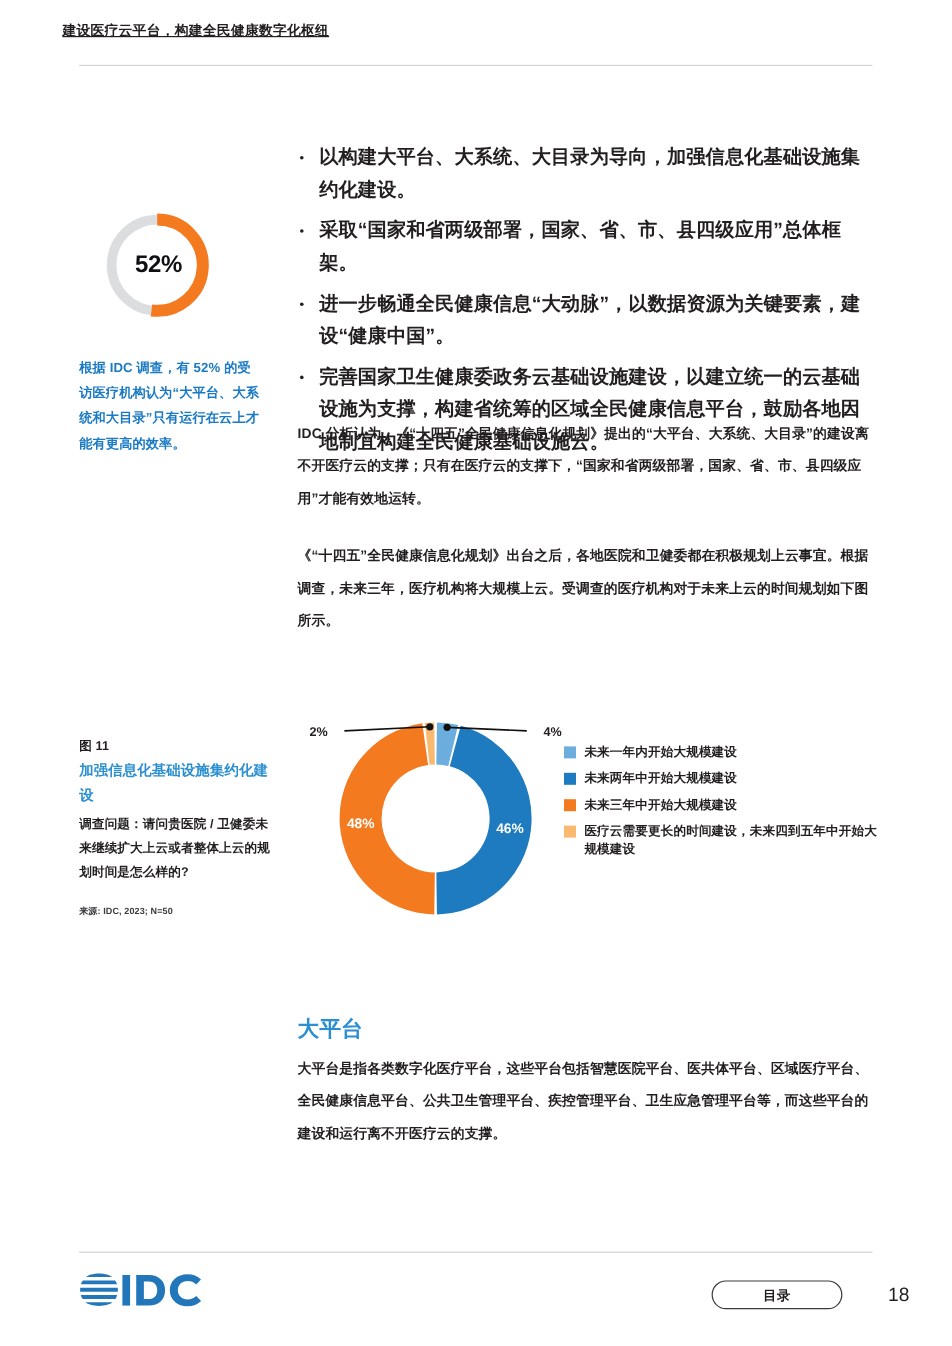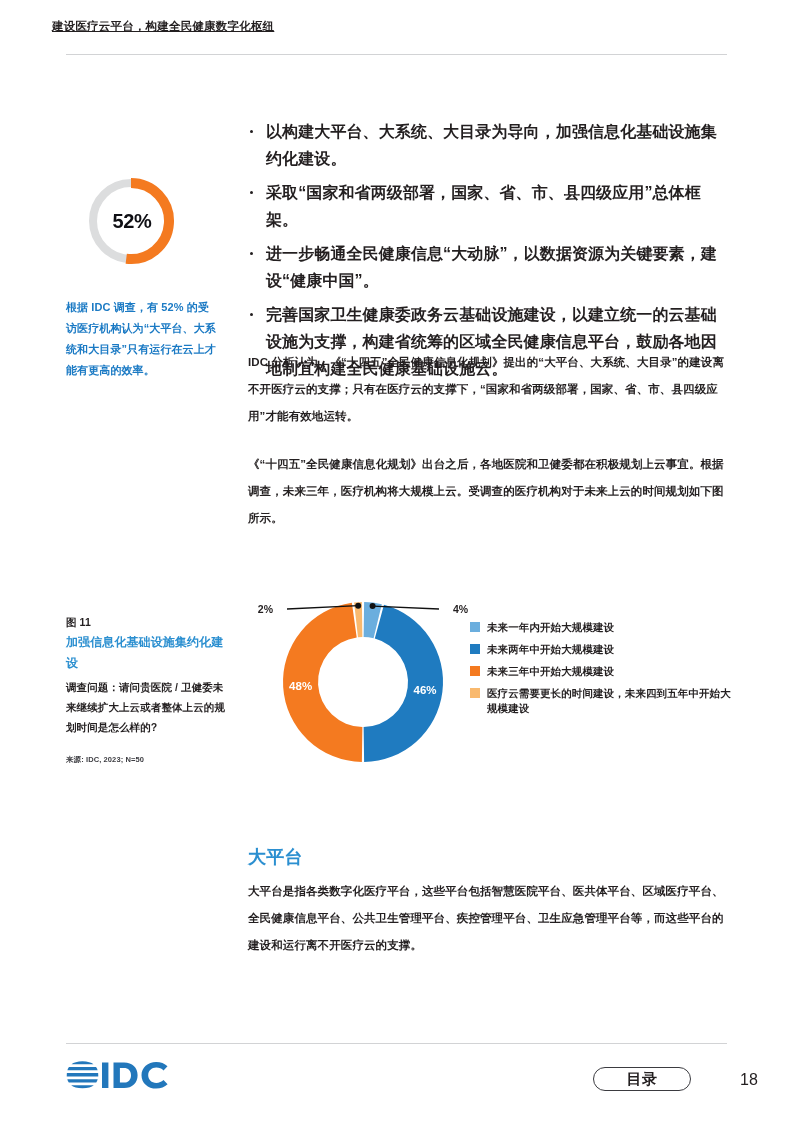--- a/index.html
+++ b/index.html
@@ -237,28 +237,28 @@
     position: absolute;
     left: 66px;
     top: 1059px;
     display: flex;
     align-items: center;
   }
   .toc-button {
     position: absolute;
     left: 593px;
     top: 1067px;
-    width: 98px;
+    width: 109px;
     height: 24px;
     border: 1px solid #3b3b40;
     border-radius: 12px;
     display: flex;
     align-items: center;
     justify-content: center;
-    font-size: 15px;
+    font-size: 11px;
     font-weight: bold;
     color: #231f20;
     letter-spacing: .5px;
     box-sizing: border-box;
     background: #ffffff;
   }
   .page-number {
     position: absolute;
     left: 740px;
     top: 1071px;

